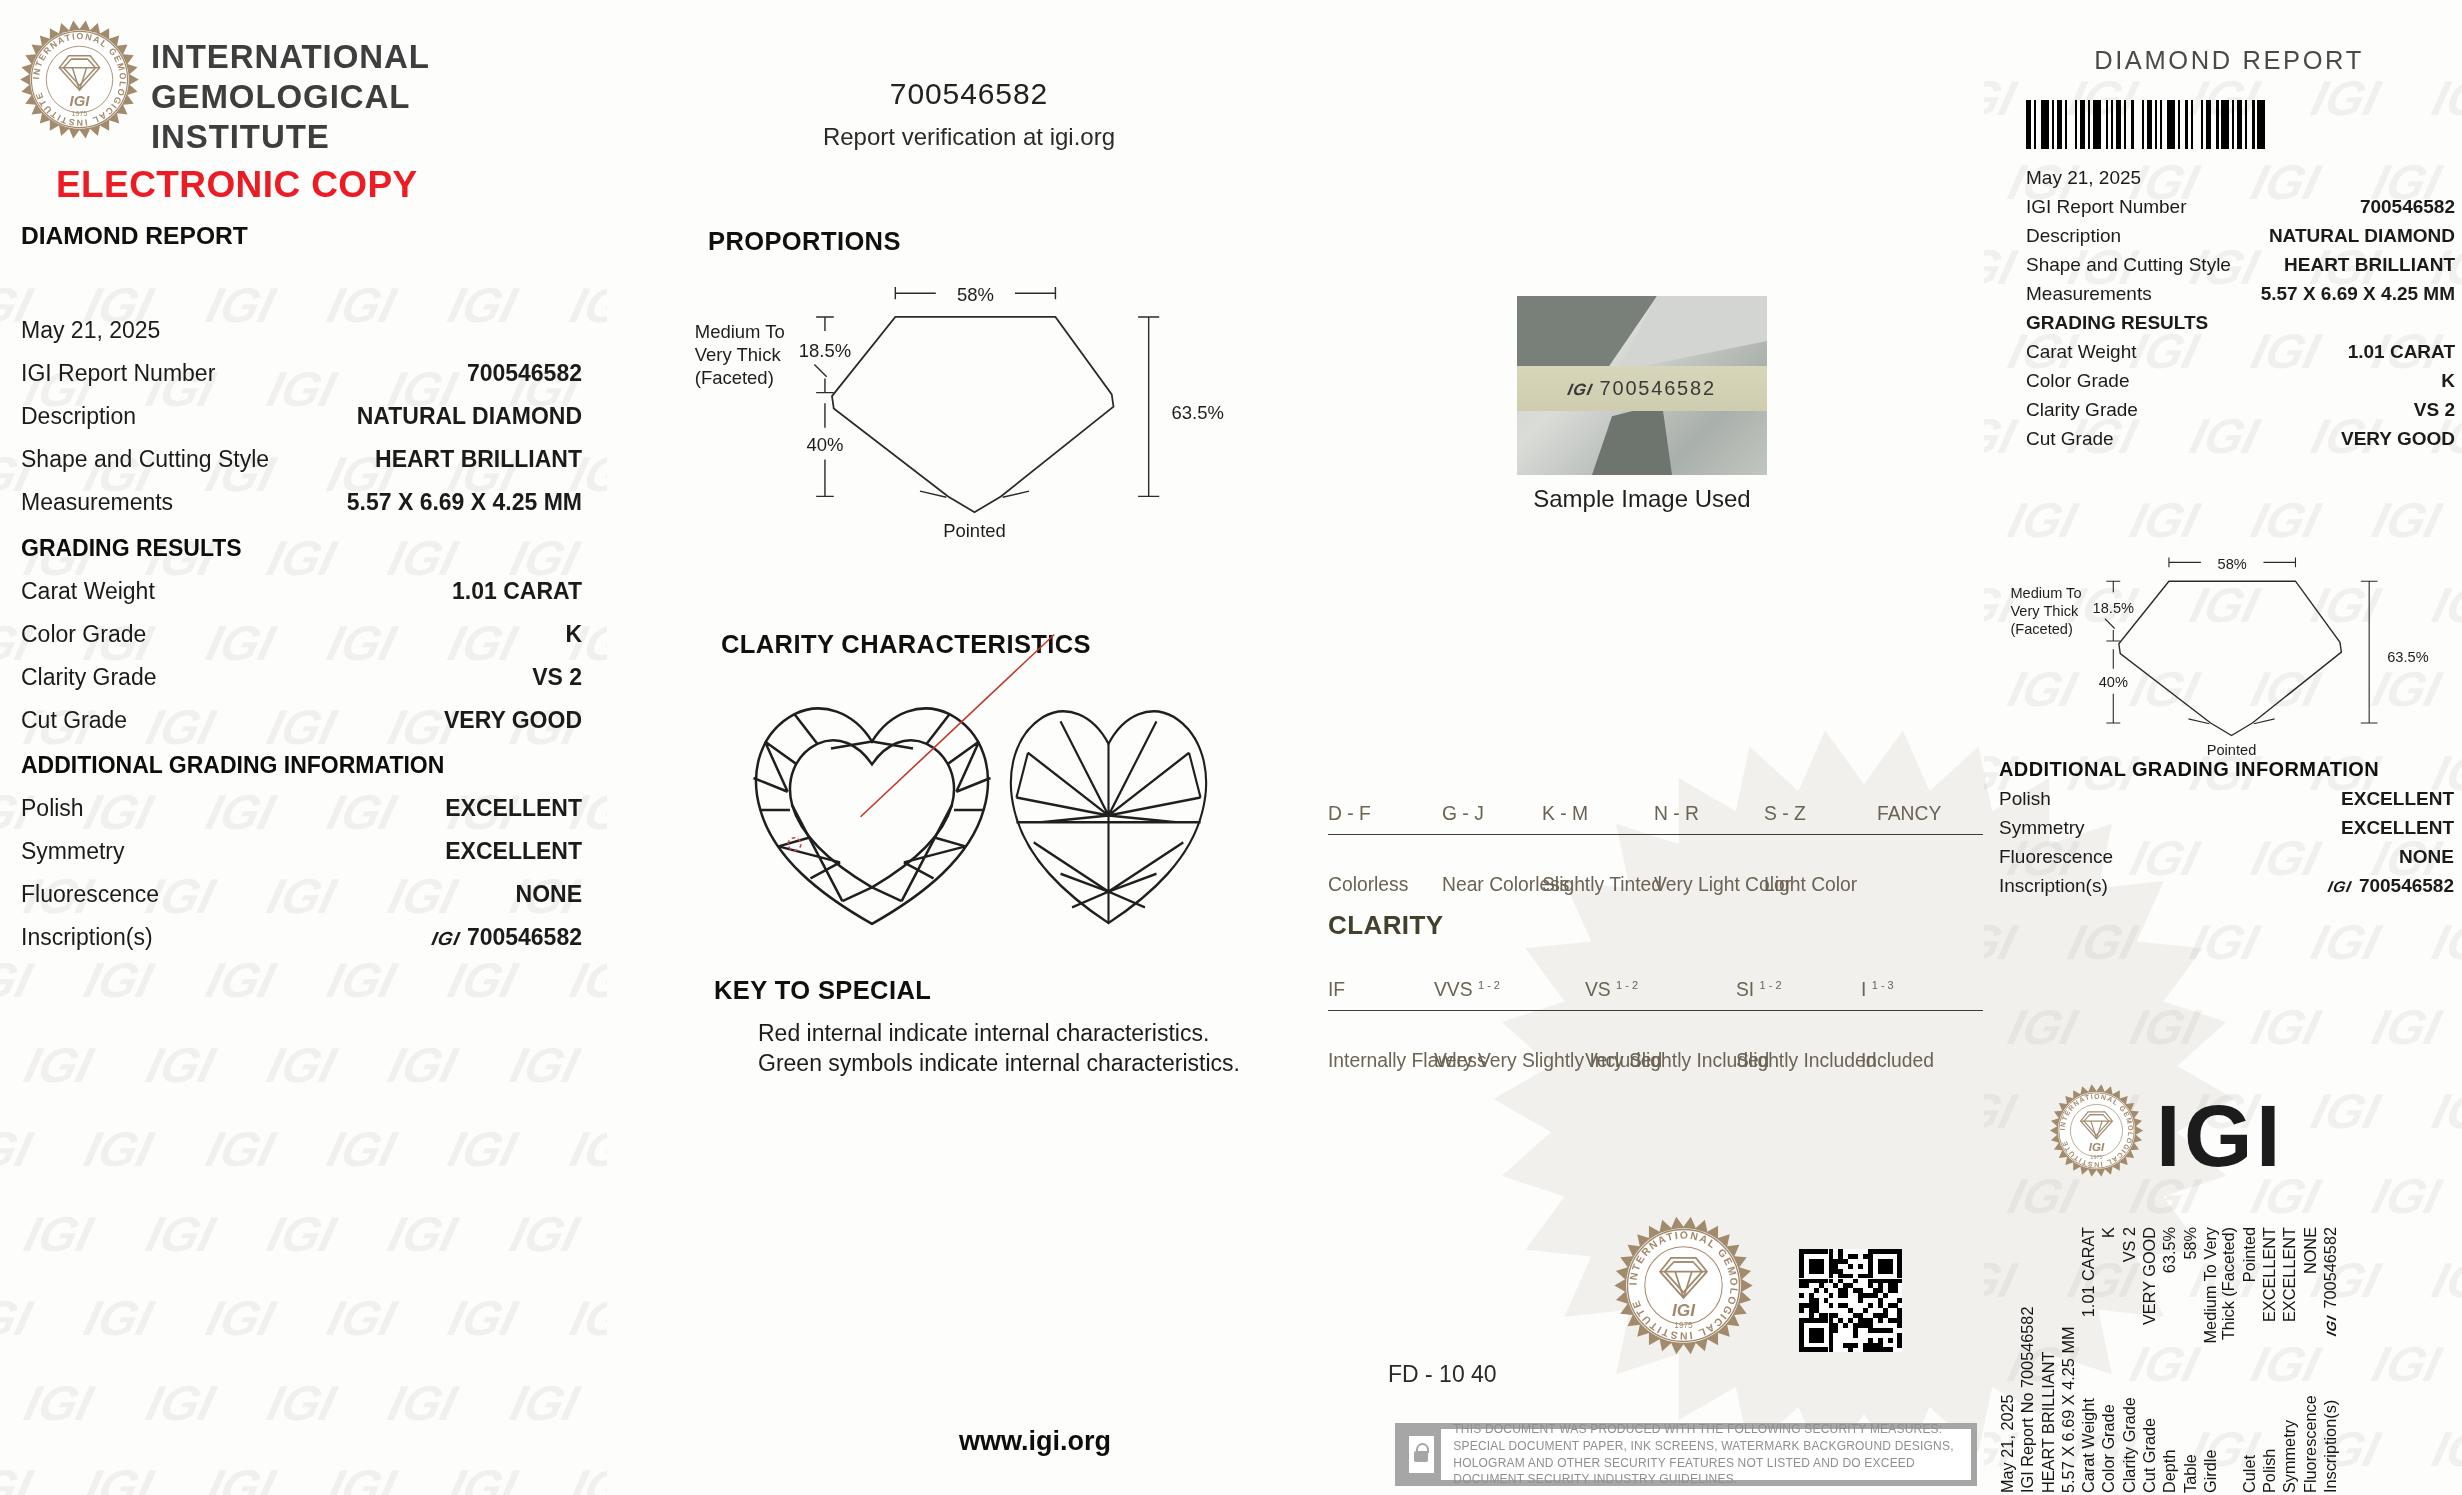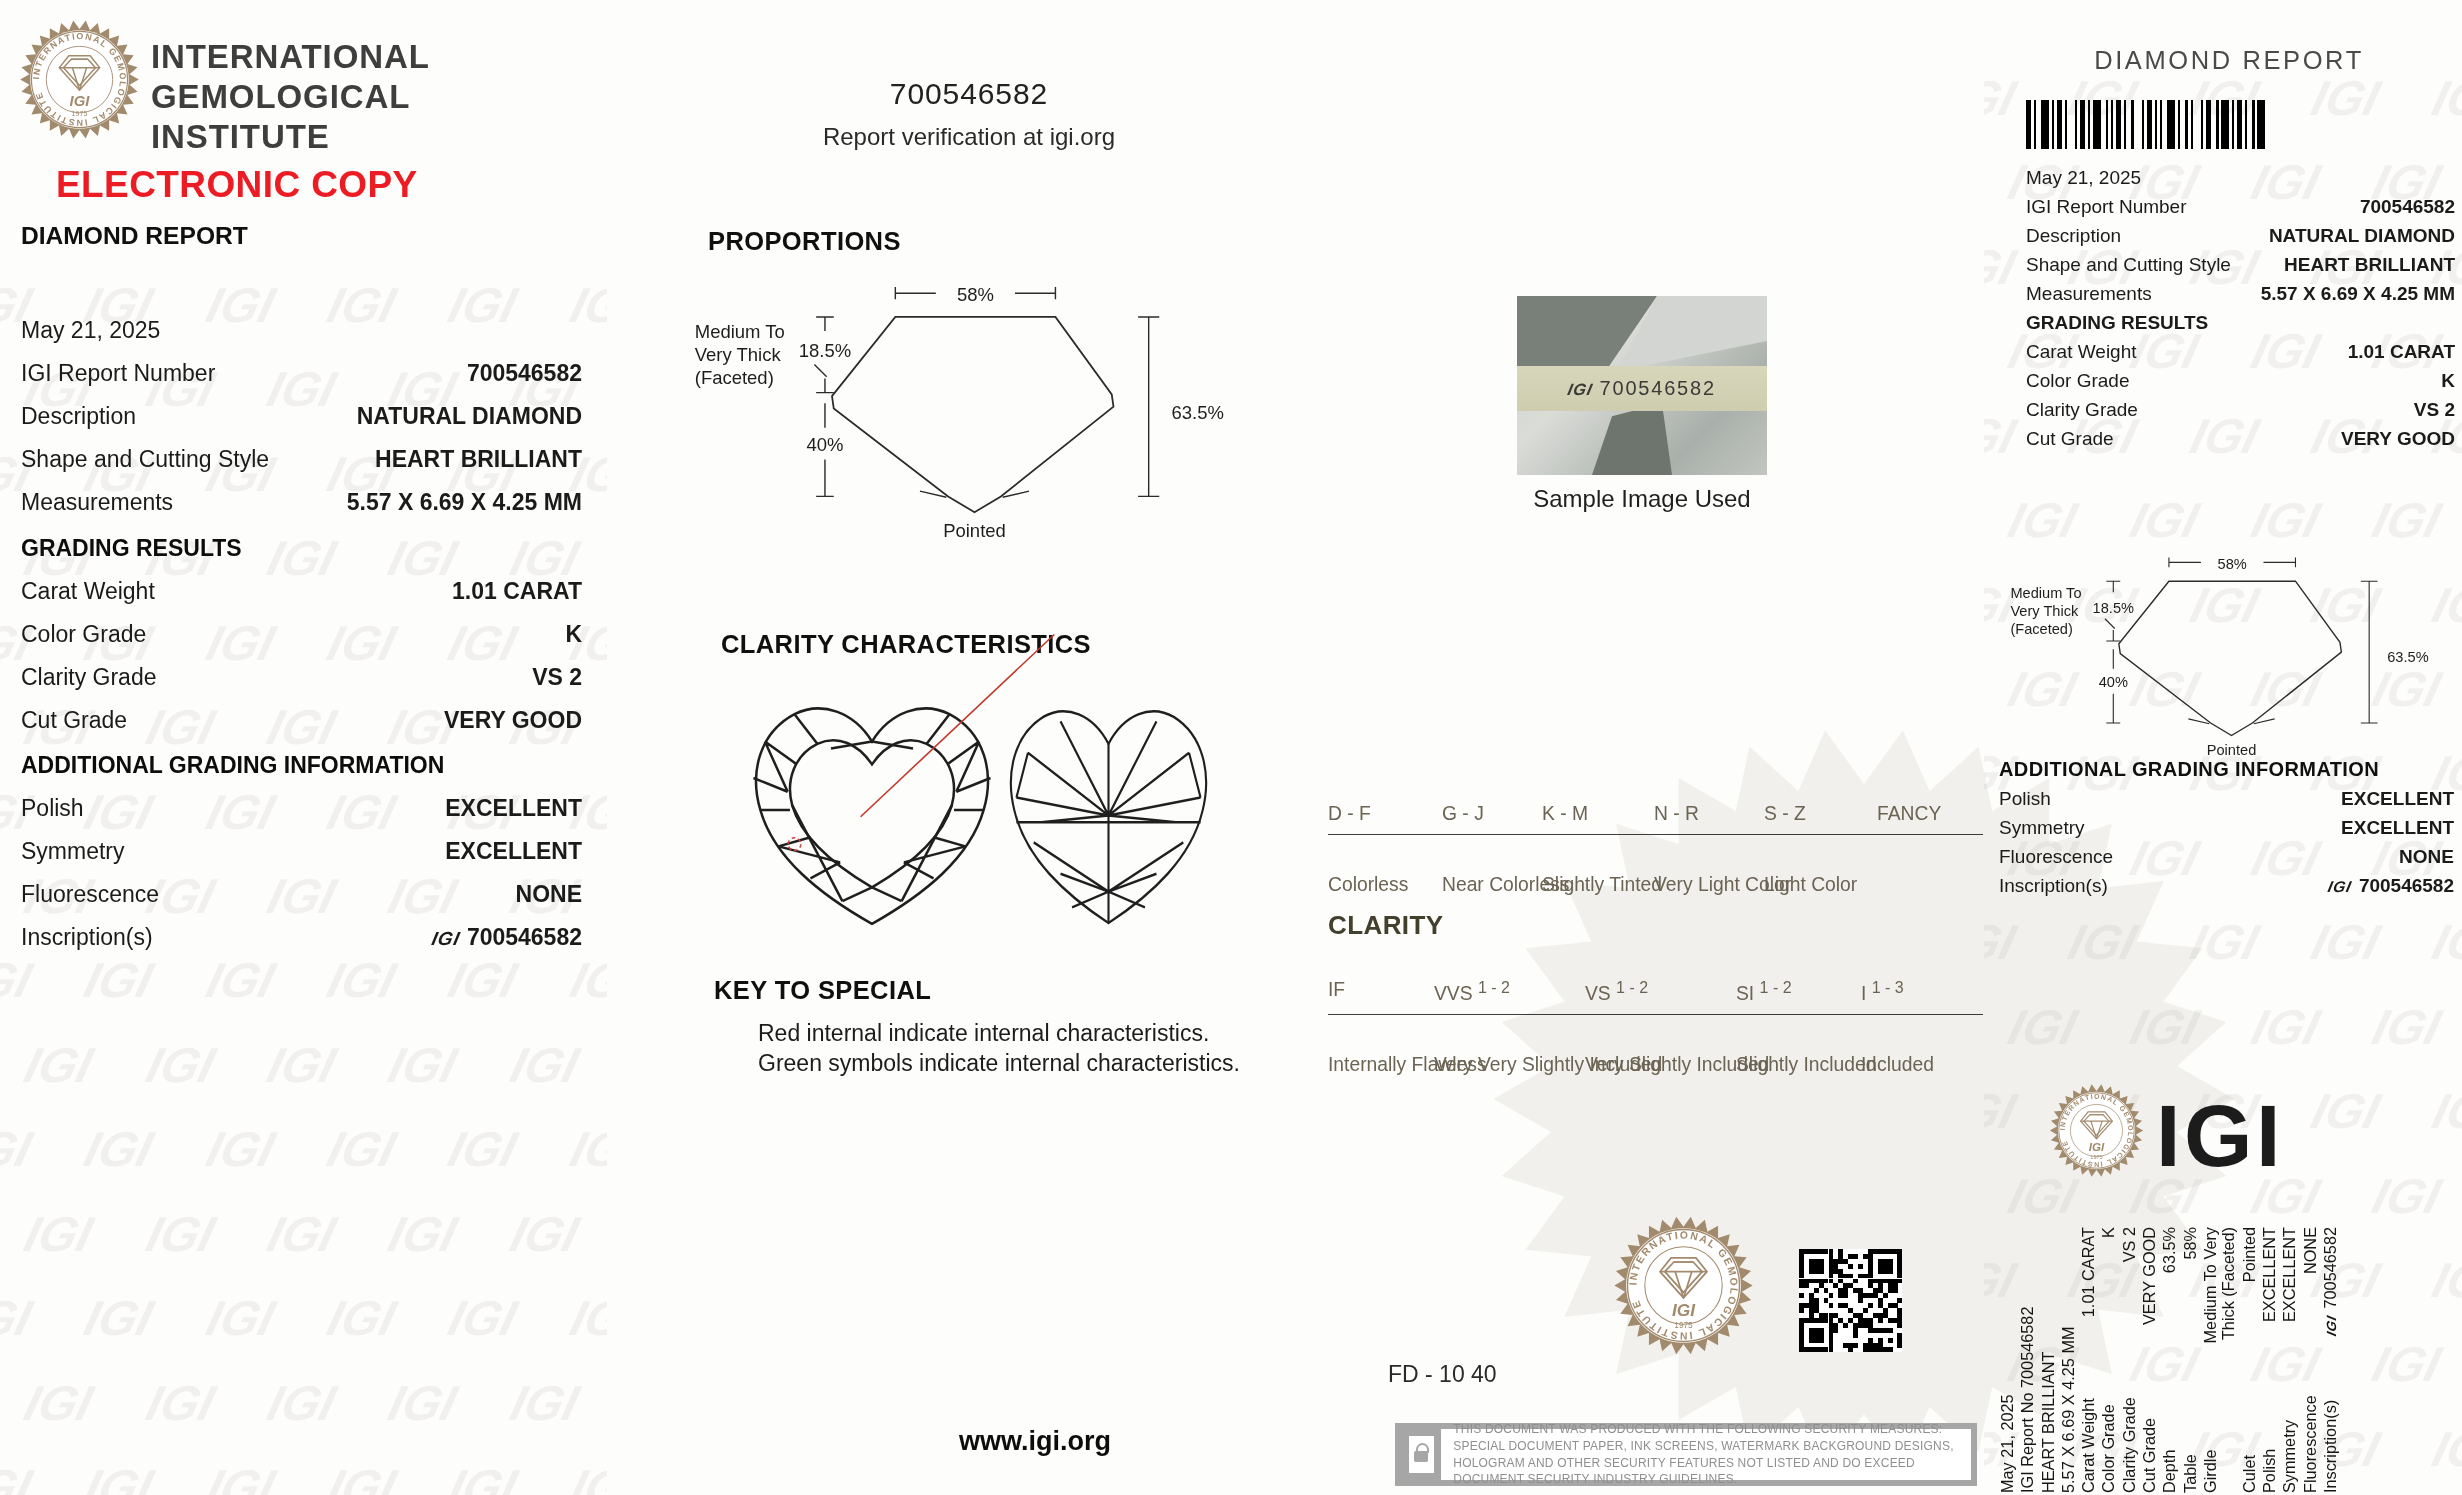--- a/index.html
+++ b/index.html
@@ -56,21 +56,21 @@
   .sample .wedge{position:absolute;}
   .sample .band{position:absolute;left:0;top:39%;width:100%;height:25%;
     background:linear-gradient(180deg,#d8d6ba,#cfcdb0);display:flex;align-items:center;}
   .sample .band .insc{font-size:20px;color:#3a3a36;letter-spacing:1.8px;margin-left:51px;white-space:nowrap;}
   .sample-cap{position:absolute;left:1517px;top:485px;width:250px;text-align:center;font-size:24px;color:#1f1f1f;}
   
   .scale{position:absolute;left:1328px;width:655px;}
   .scale .title{font-weight:bold;font-size:26px;color:var(--scale-heading,#43402e);letter-spacing:0.4px;}
   .scale .cols{margin-top:38px;white-space:nowrap;}
   .scale .col{display:inline-block;vertical-align:top;font-size:19.3px;color:var(--scale-text,#6b6353);}
-  .scale .col sup{font-size:16px;}
+  .scale .col sup{font-size:11px;}
   .scale hr{border:none;border-top:1.8px solid #3c3c3c;margin:8.8px 0 12.3px 0;}
   .scale .desc{font-size:19.3px;line-height:24px;color:var(--scale-text,#6b6353);}
   
   .website{position:absolute;left:959px;top:1426px;font-weight:bold;font-size:27px;color:#0d0d0d;}
   .copyright-line{position:absolute;left:1388px;top:1361px;width:579px;font-size:23px;color:#2a2a2a;
     display:flex;justify-content:space-between;}
   .security{position:absolute;left:1395px;top:1423px;width:570px;height:51px;
     border:6.2px solid var(--security-gray,#a6a6a6);background:#fff;display:flex;align-items:center;}
   .sec-icon{width:40px;height:51px;background:#a6a6a6;position:relative;flex:0 0 40px;margin-left:0px;}
   .sec-doc{position:absolute;left:8px;top:7px;width:24.6px;height:37px;background:#fff;}

